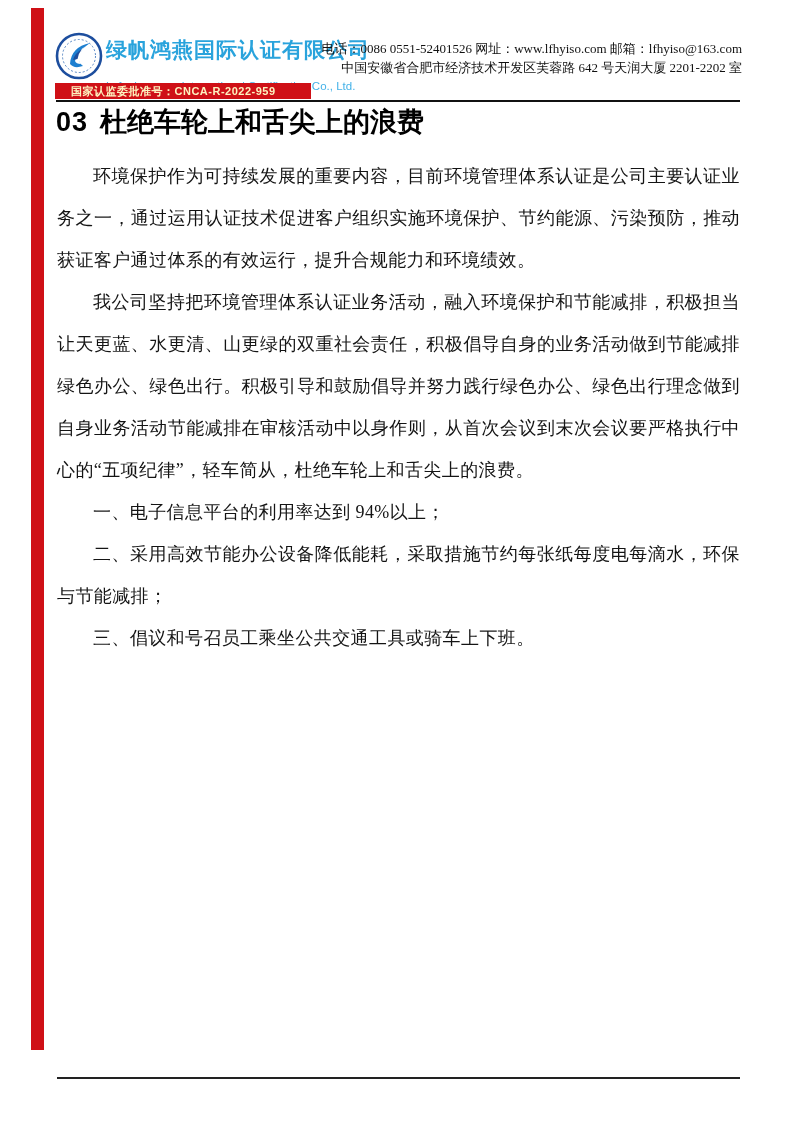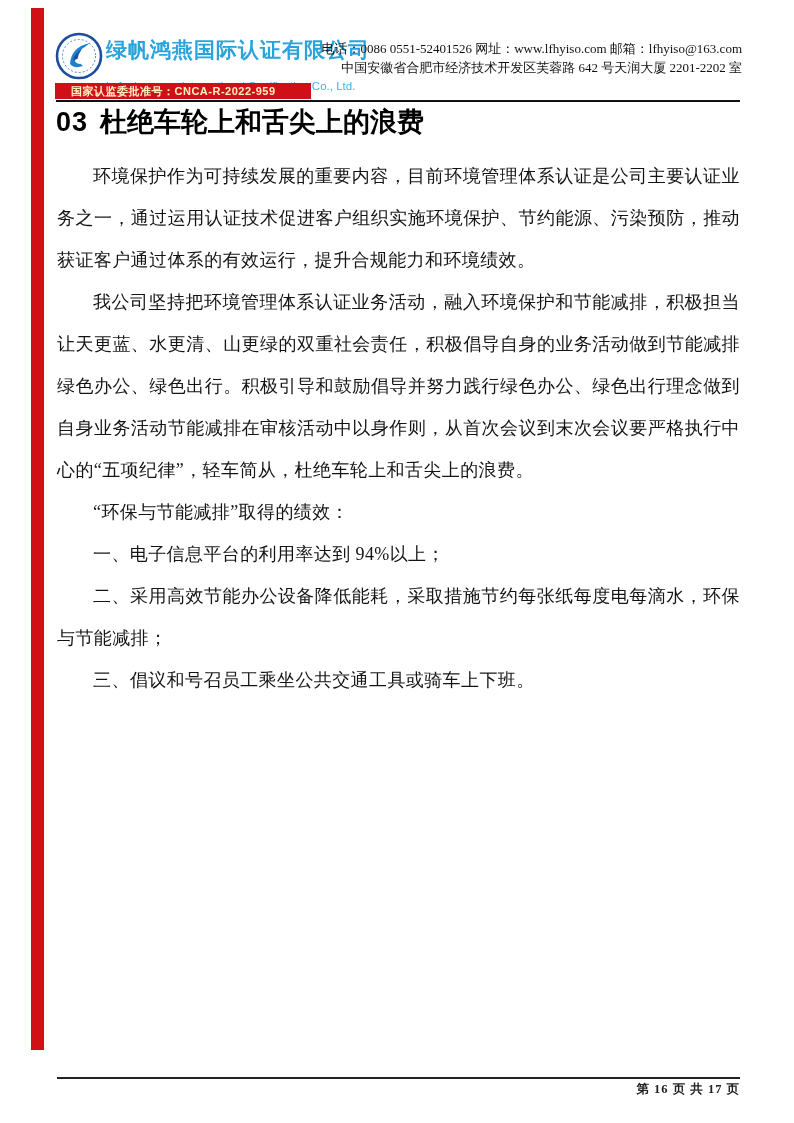--- a/index.html
+++ b/index.html
@@ -145,22 +145,20 @@
 
   <div class="header-rule"></div>
 
   <div class="doc-title">
     <span class="sec-num">03</span><span>杜绝车轮上和舌尖上的浪费</span>
   </div>
 
   <div class="body-text">
     <p>环境保护作为可持续发展的重要内容，目前环境管理体系认证是公司主要认证业务之一，通过运用认证技术促进客户组织实施环境保护、节约能源、污染预防，推动获证客户通过体系的有效运行，提升合规能力和环境绩效。</p>
     <p>我公司坚持把环境管理体系认证业务活动，融入环境保护和节能减排，积极担当让天更蓝、水更清、山更绿的双重社会责任，积极倡导自身的业务活动做到节能减排绿色办公、绿色出行。积极引导和鼓励倡导并努力践行绿色办公、绿色出行理念做到自身业务活动节能减排在审核活动中以身作则，从首次会议到末次会议要严格执行中心的“五项纪律”，轻车简从，杜绝车轮上和舌尖上的浪费。</p>
-    <p>“环保与节能减排”取得的绩效：</p>
     <p>一、电子信息平台的利用率达到 94%以上；</p>
     <p>二、采用高效节能办公设备降低能耗，采取措施节约每张纸每度电每滴水，环保与节能减排；</p>
     <p>三、倡议和号召员工乘坐公共交通工具或骑车上下班。</p>
   </div>
 
   <div class="footer-rule"></div>
-  <div class="footer-page">第 16 页 共 17 页</div>
 
 </div>
 
 </body></html>

